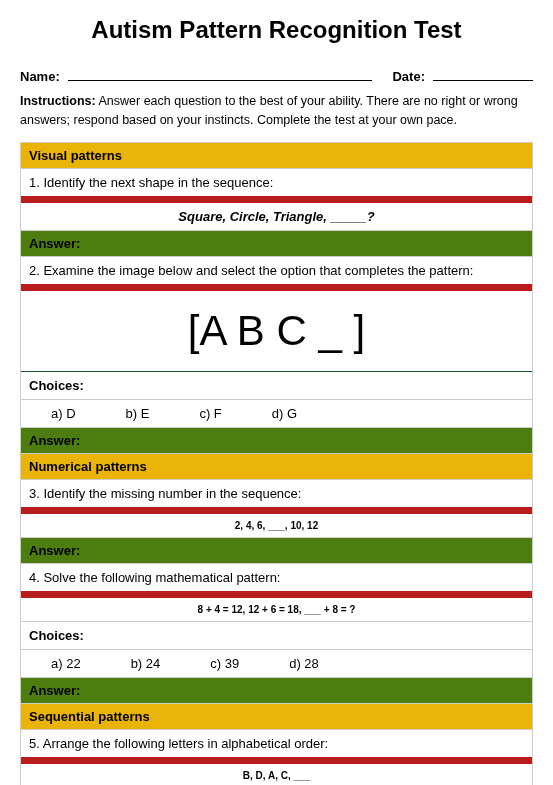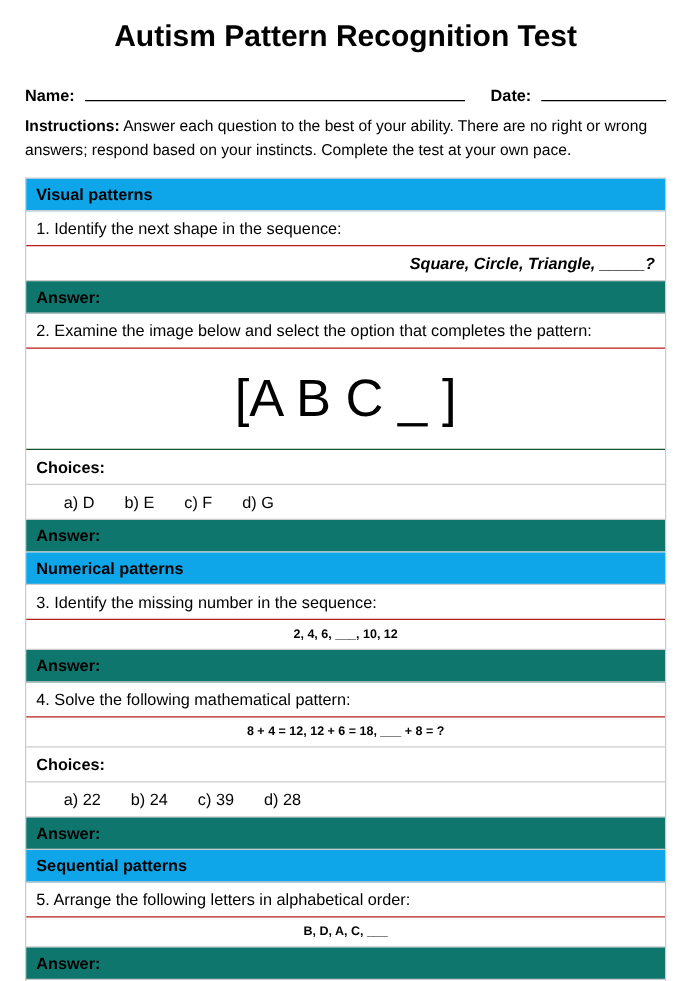--- a/index.html
+++ b/index.html
@@ -70,39 +70,39 @@
     .section {
       border: 1px solid #ccc;
       margin-bottom: 0;
     }
 
     .section + .section {
       border-top: none;
     }
 
     .section-header {
-      background: #0ea5e9;
+      background: #eab308;
       padding: 5px 8px;
       font-weight: bold;
       font-size: 13px;
       border-bottom: 1px solid #ccc;
     }
 
     .question-row {
       padding: 6px 8px;
       font-size: 13px;
-      border-bottom: 1px solid #b91c1c;
+      border-bottom: 7px solid #b91c1c;
     }
 
     .question-row:last-child {
       border-bottom: none;
     }
 
     .center-text {
-      text-align: right;
+      text-align: center;
       padding: 6px 8px;
       border-bottom: 1px solid #ccc;
       font-size: 13px;
     }
 
     .center-text.bold-italic {
       font-weight: bold;
       font-style: italic;
     }
 
@@ -117,26 +117,26 @@
     .choices-row {
       padding: 6px 8px;
       font-weight: bold;
       font-size: 13px;
       border-bottom: 1px solid #ccc;
     }
 
     .choices-options {
       display: flex;
       padding: 6px 30px;
-      gap: 24px;
+      gap: 50px;
       border-bottom: 1px solid #ccc;
     }
 
     .answer-row {
-      background: #0f766e;
+      background: #4d7c0f;
       padding: 5px 8px;
       font-weight: bold;
       font-size: 13px;
       border-bottom: 1px solid #ccc;
     }
 
     .answer-row:last-child {
       border-bottom: none;
     }
 

